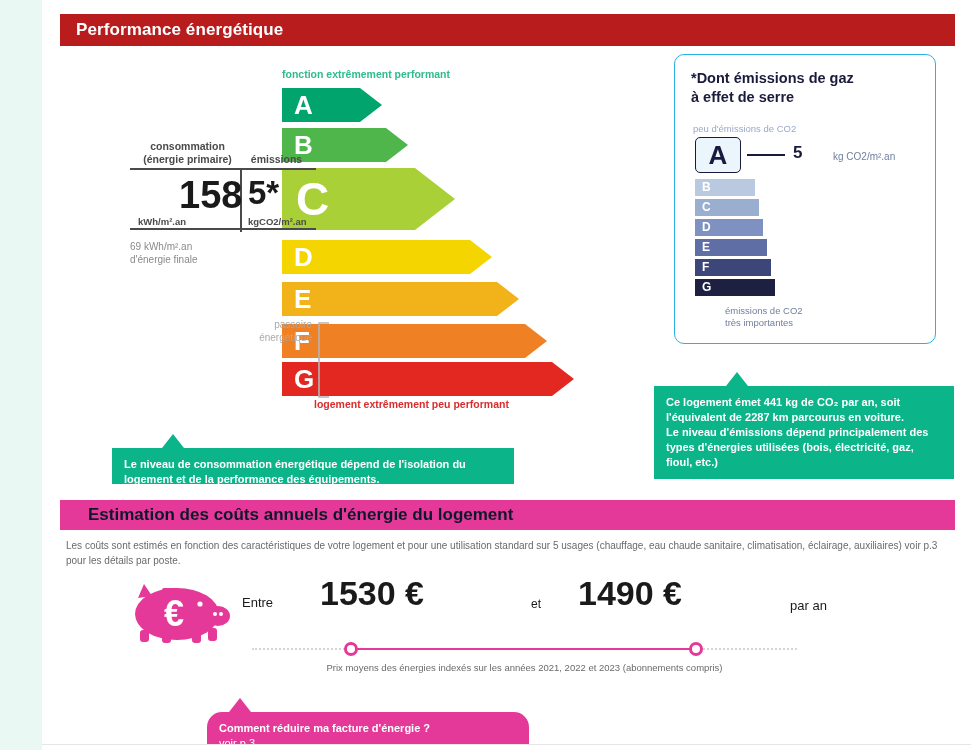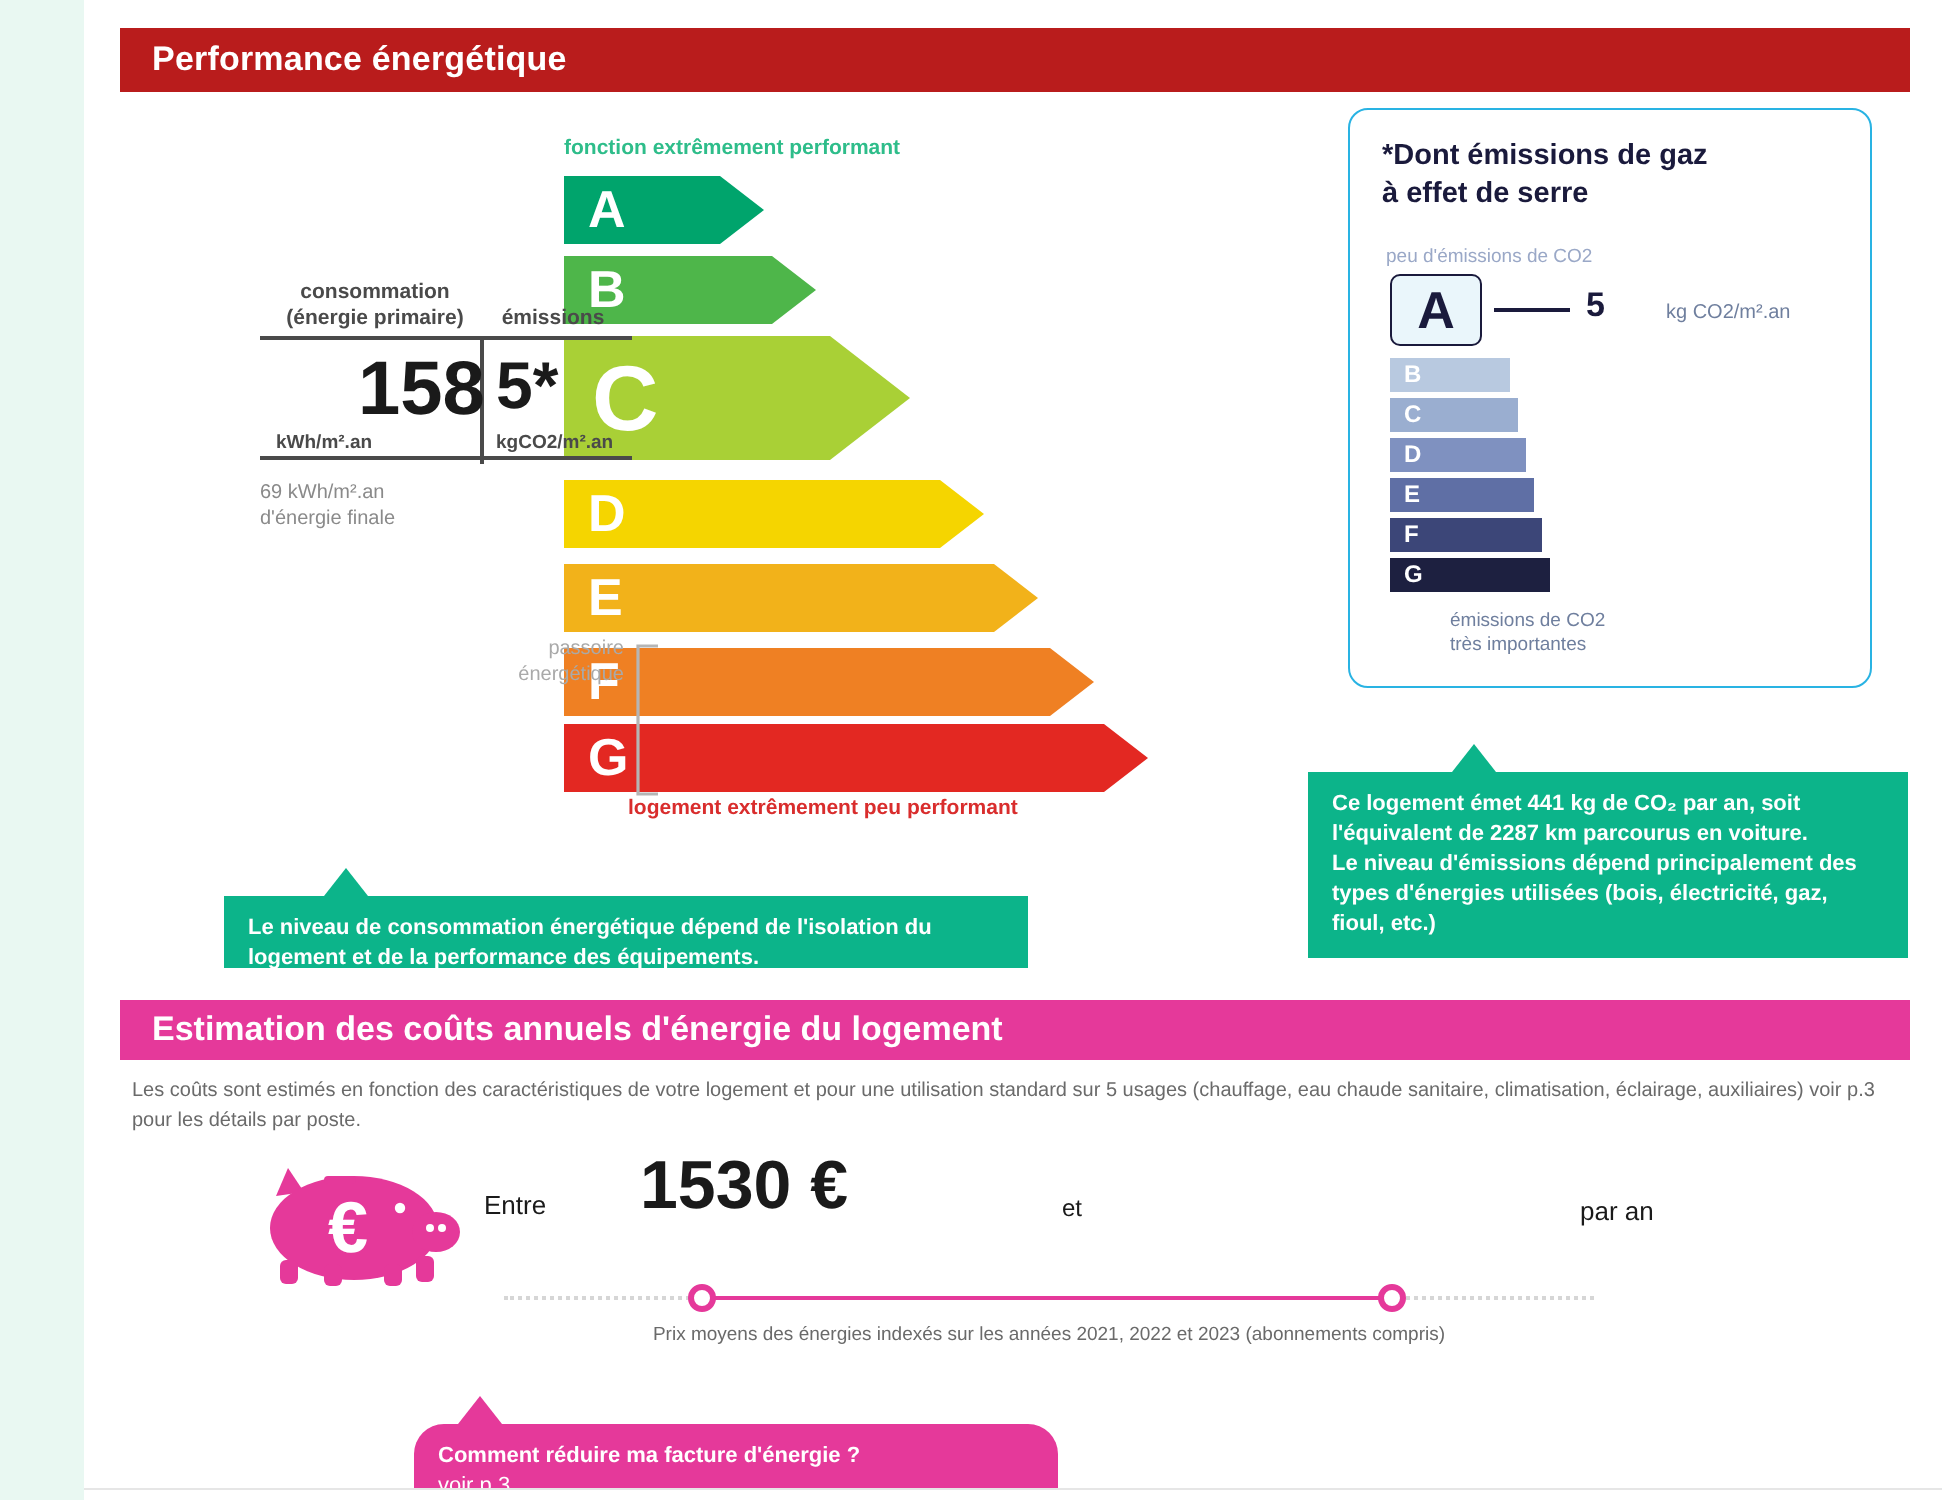--- a/index.html
+++ b/index.html
@@ -287,25 +287,25 @@
     position: absolute;
     left: 42px; top: 492px;
     width: 929px; height: 248px;
     background: #ffffff;
   }
   .sec2-header {
     position: absolute;
     left: 18px; top: 8px;
     width: 895px; height: 30px;
     background: #e5399a;
-    color: #ffffff;
+    color: #0f172a;
     font-size: 17px;
     font-weight: bold;
     line-height: 30px;
-    padding-left: 16px;
+    padding-left: 28px;
   }
   .sec2-desc {
     position: absolute;
     left: 24px; top: 46px;
     width: 880px;
     font-size: 10px;
     color: #6a6a6a;
     line-height: 15px;
   }
   .cost-entre {
@@ -534,20 +534,21 @@
       <circle cx="93" cy="40" r="2" fill="#ffffff"></circle>
       <circle cx="99" cy="40" r="2" fill="#ffffff"></circle>
       <circle cx="78" cy="30" r="2.6" fill="#ffffff"></circle>
       <rect x="40" y="14" width="16" height="4" rx="2" fill="#e5399a"></rect>
       <text x="52" y="52" font-family="Liberation Sans, sans-serif" font-size="36" font-weight="bold" fill="#ffffff" text-anchor="middle">€</text>
     </svg>
 
     <div class="cost-entre">Entre</div>
     <div class="cost-min">1530 €</div>
     <div class="cost-et">et</div>
+    <div class="cost-max">1490 €</div>
     <div class="cost-peryear">par an</div>
 
     <div class="slider-wrap">
       <div class="slider-dotted"></div>
       <div class="slider-line"></div>
       <div class="slider-knob" style="left:92px;"></div>
       <div class="slider-knob" style="left:437px;"></div>
     </div>
     <div class="slider-note">Prix moyens des énergies indexés sur les années 2021, 2022 et 2023 (abonnements compris)</div>
 

